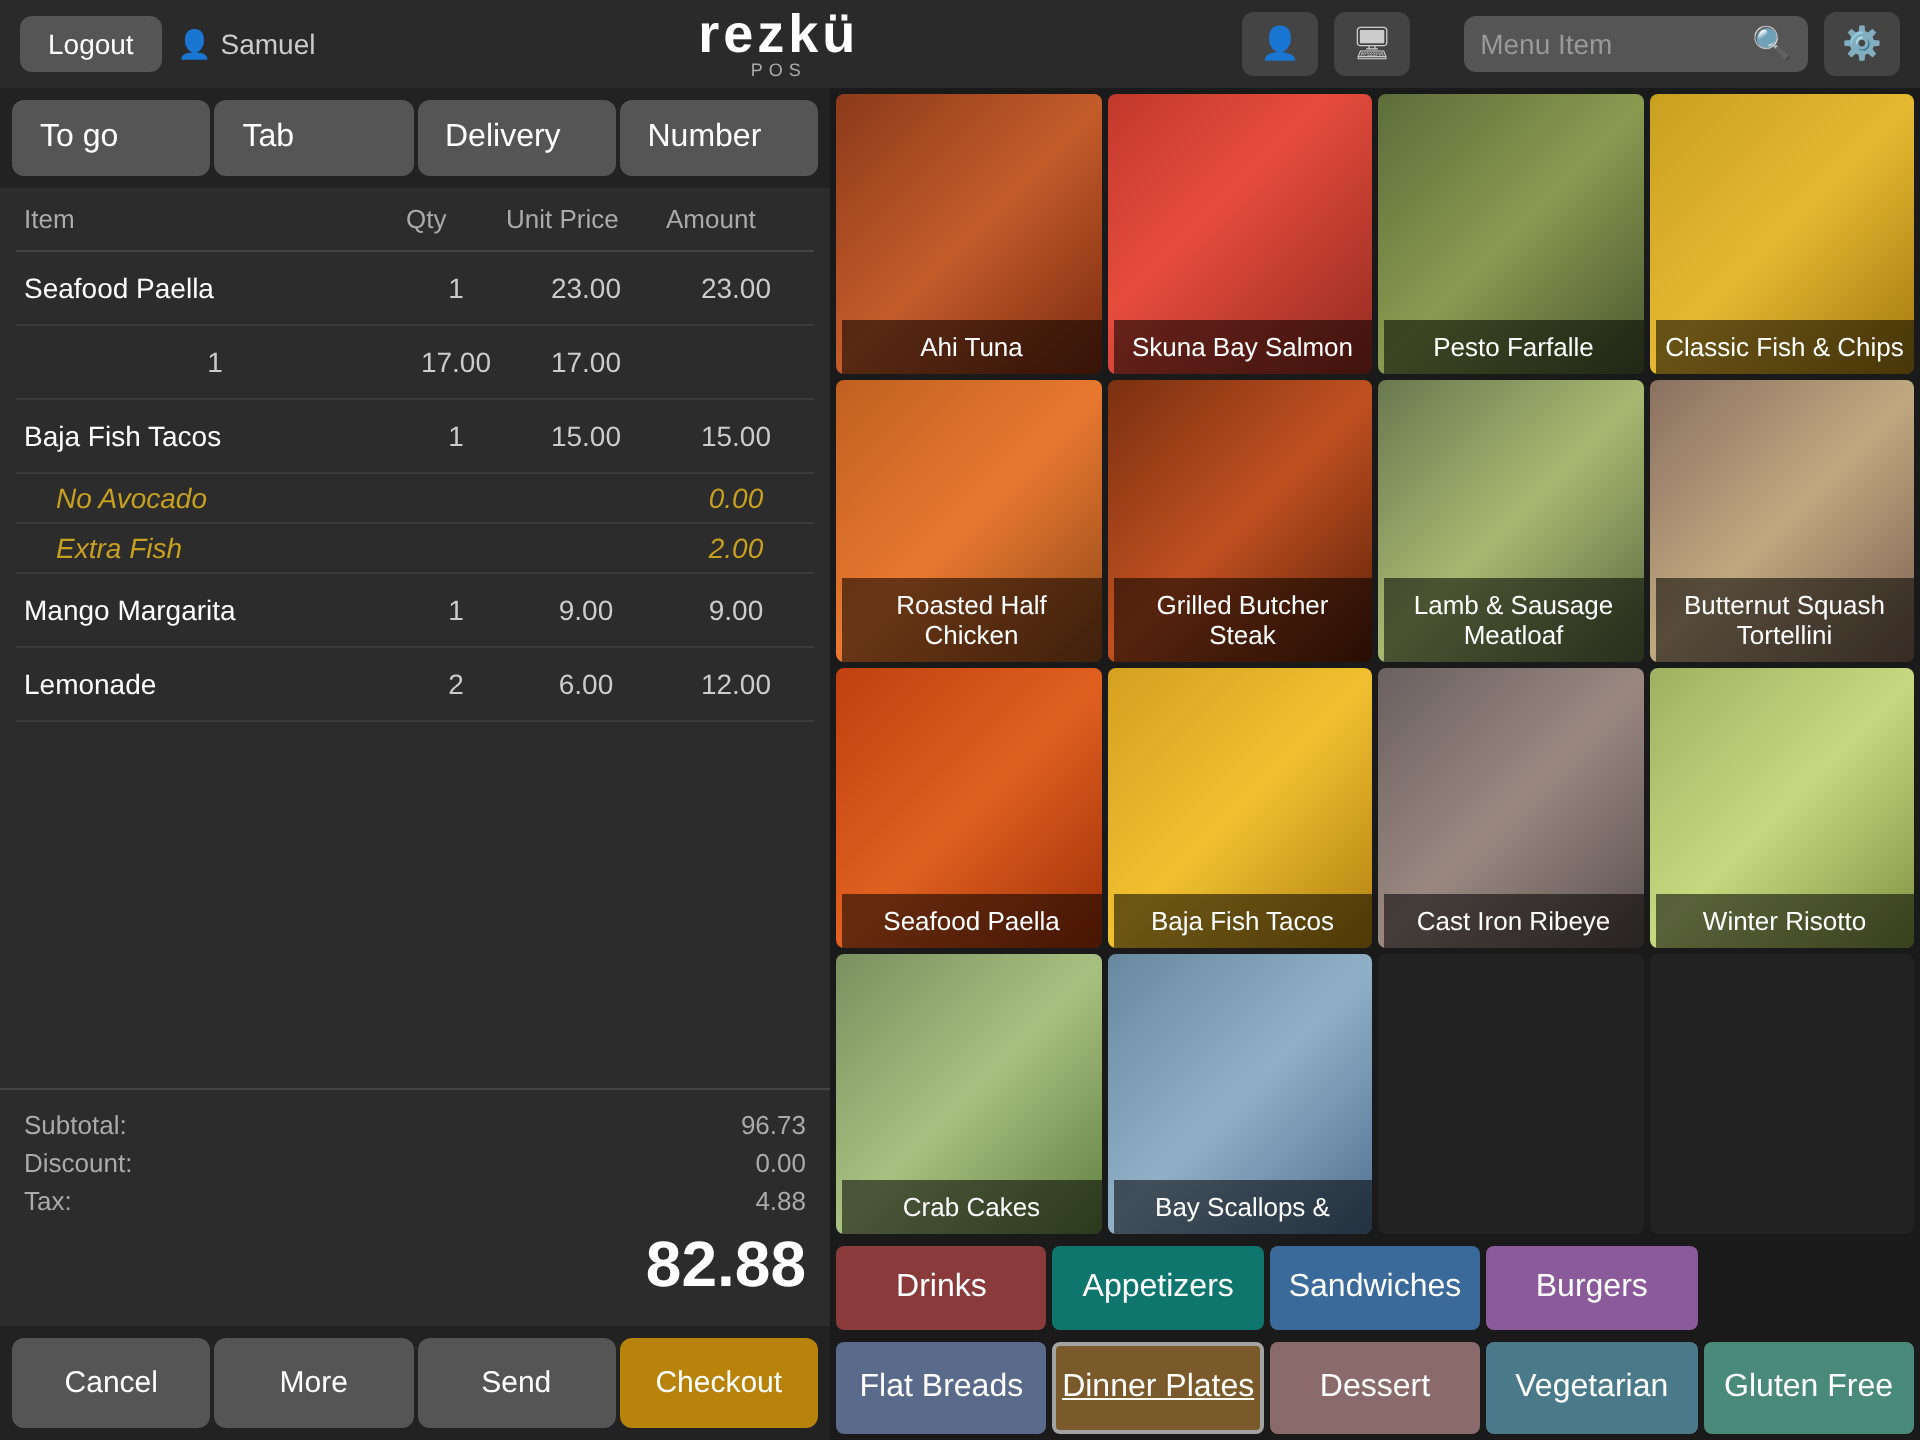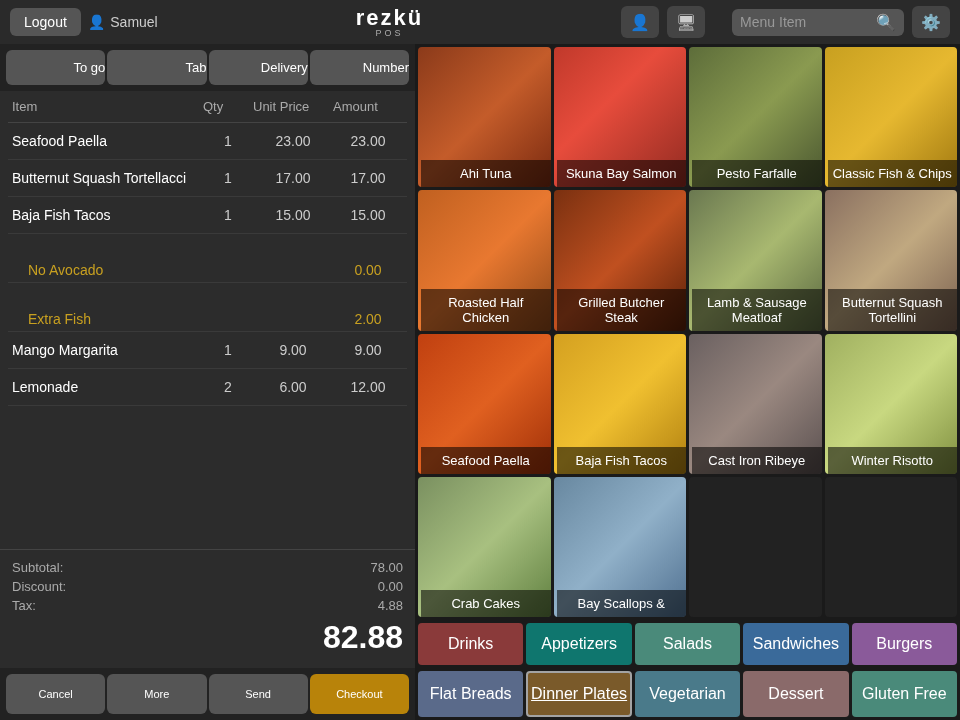--- a/index.html
+++ b/index.html
@@ -48,21 +48,21 @@
       display: flex;
       justify-content: center;
     }
     .rezku-logo {
       display: flex;
       flex-direction: column;
       align-items: center;
       line-height: 1;
     }
     .rezku-logo .brand {
-      font-size: 22px;
+      font-size: 27px;
       font-weight: bold;
       color: #fff;
       letter-spacing: 2px;
     }
     .rezku-logo .sub {
       font-size: 9px;
       color: #aaa;
       letter-spacing: 3px;
     }
     .top-bar-right {
@@ -121,25 +121,25 @@
       display: grid;
       grid-template-columns: repeat(4, 1fr);
       gap: 2px;
       padding: 6px;
       background: #222;
     }
     .order-type-tab {
       background: #555;
       border: none;
       color: #fff;
-      padding: 10px 0;
+      padding: 10px 14px;
       border-radius: 6px;
-      font-size: 13px;
-      cursor: pointer;
-      text-align: right;
+      font-size: 16px;
+      cursor: pointer;
+      text-align: left;
     }
     .order-table {
       flex: 1;
       overflow-y: auto;
       padding: 0 8px;
     }
     .order-header {
       display: grid;
       grid-template-columns: 1fr 50px 80px 70px;
       padding: 8px 4px;
@@ -150,22 +150,22 @@
     .order-row {
       display: grid;
       grid-template-columns: 1fr 50px 80px 70px;
       padding: 10px 4px;
       font-size: 14px;
       border-bottom: 1px solid #3a3a3a;
       align-items: center;
     }
     .order-row.modifier {
       color: #c8a020;
+      font-style: italic;
       padding: 4px 4px 4px 20px;
-      margin-top: 24px;
     }
     .order-row .item-name { color: #fff; }
     .order-row .qty, .order-row .unit-price, .order-row .amount {
       text-align: center;
       color: #ccc;
     }
     .order-row.modifier .mod-name { color: #c8a020; }
     .order-row.modifier .mod-amount { text-align: center; color: #c8a020; }
 
     .order-summary {
@@ -196,21 +196,21 @@
       gap: 2px;
       padding: 6px;
       background: #222;
     }
     .action-btn {
       background: #555;
       border: none;
       color: #fff;
       padding: 14px 5px;
       border-radius: 6px;
-      font-size: 11px;
+      font-size: 15px;
       cursor: pointer;
     }
     .action-btn.checkout {
       background: #b8830a;
     }
 
     
     .right-panel {
       flex: 1;
       display: flex;
@@ -338,21 +338,20 @@
       </div>
 
       <div class="order-row">
         <span class="item-name">Seafood Paella</span>
         <span class="qty">1</span>
         <span class="unit-price">23.00</span>
         <span class="amount">23.00</span>
       </div>
 
       <div class="order-row">
-        <span class="item-name">Butternut Squash Tortellacci</span>
         <span class="qty">1</span>
         <span class="unit-price">17.00</span>
         <span class="amount">17.00</span>
       </div>
 
       <div class="order-row">
         <span class="item-name">Baja Fish Tacos</span>
         <span class="qty">1</span>
         <span class="unit-price">15.00</span>
         <span class="amount">15.00</span>
@@ -383,21 +382,21 @@
         <span class="item-name">Lemonade</span>
         <span class="qty">2</span>
         <span class="unit-price">6.00</span>
         <span class="amount">12.00</span>
       </div>
     </div>
 
     <div class="order-summary">
       <div class="summary-row">
         <span>Subtotal:</span>
-        <span>78.00</span>
+        <span>96.73</span>
       </div>
       <div class="summary-row">
         <span>Discount:</span>
         <span>0.00</span>
       </div>
       <div class="summary-row">
         <span>Tax:</span>
         <span>4.88</span>
       </div>
       <div class="total-row">
@@ -463,26 +462,25 @@
         <div class="item-label">Bay Scallops &amp;</div>
       </div>
       <div class="menu-item" style="background:#222;"></div>
       <div class="menu-item" style="background:#222;"></div>
 
     </div>
 
     <div class="category-tabs">
       <button class="cat-tab drinks">Drinks</button>
       <button class="cat-tab appetizers">Appetizers</button>
-      <button class="cat-tab salads">Salads</button>
       <button class="cat-tab sandwiches">Sandwiches</button>
       <button class="cat-tab burgers">Burgers</button>
     </div>
 
     <div class="category-tabs">
       <button class="cat-tab flatbreads">Flat Breads</button>
       <button class="cat-tab dinner-plates">Dinner Plates</button>
+      <button class="cat-tab dessert">Dessert</button>
       <button class="cat-tab vegetarian">Vegetarian</button>
-      <button class="cat-tab dessert">Dessert</button>
       <button class="cat-tab gluten-free">Gluten Free</button>
     </div>
   </div>
 </div>
 
 </body></html>

